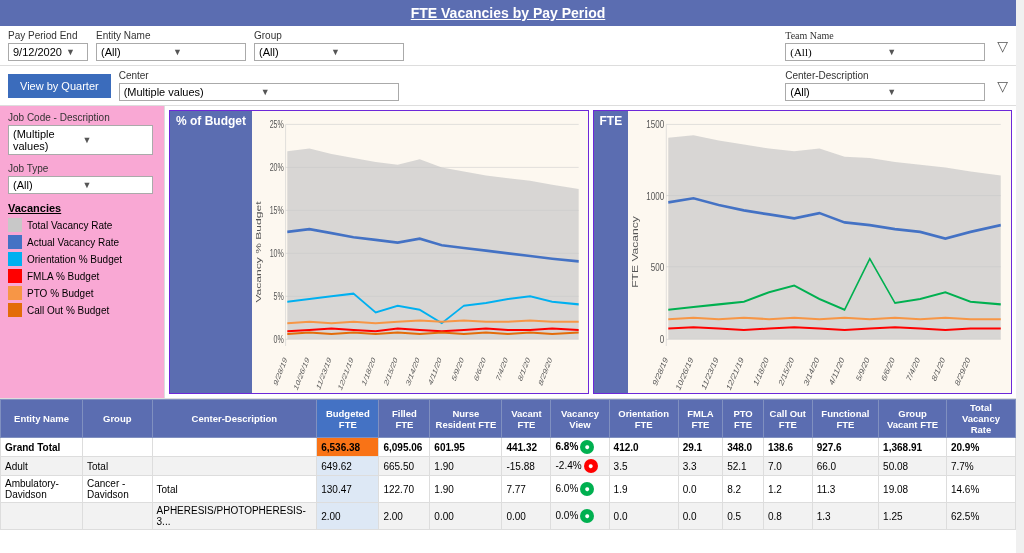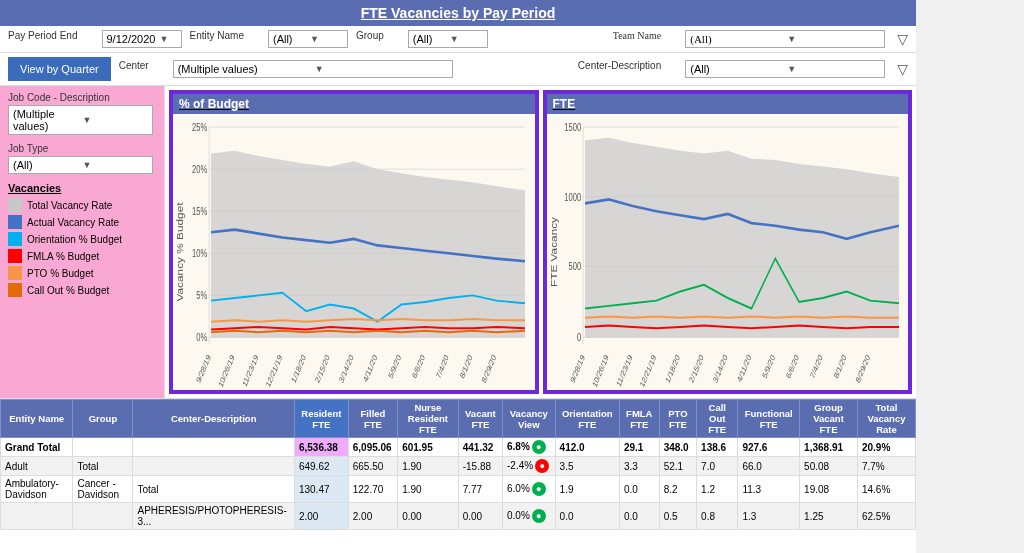--- a/index.html
+++ b/index.html
@@ -1,25 +1,25 @@
 <!DOCTYPE html>
 <html><head>
   <meta charset="utf-8">
   <style>
     * { box-sizing: border-box; margin: 0; padding: 0; }
     body { font-family: Arial, sans-serif; font-size: 11px; background: #f0f0f0; width: 1024px; height: 553px; overflow: hidden; }
 
-    .page-wrapper { width: 916px; height: 553px; background: #fff; display: flex; flex-direction: column; }
+    .page-wrapper { width: 1016px; height: 553px; background: #fff; display: flex; flex-direction: column; }
 
     
     .header { background: #5b6db1; color: white; text-align: center; font-size: 14px; font-weight: bold; padding: 5px; text-decoration: underline; }
 
     
     .filters-row1 { display: flex; align-items: center; padding: 4px 8px; gap: 8px; background: #fff; border-bottom: 1px solid #ddd; }
-    .filter-group { display: flex; flex-direction: row; gap: 24px; }
+    .filter-group { display: flex; flex-direction: column; }
     .filter-label { font-size: 10px; color: #333; margin-bottom: 2px; }
     .filter-select { display: flex; align-items: center; border: 1px solid #aaa; background: #fff; padding: 2px 4px; font-size: 11px; min-width: 80px; cursor: pointer; }
     .filter-select span { flex: 1; }
     .dropdown-arrow { font-size: 9px; color: #555; margin-left: 4px; }
 
     
     .filters-row2 { display: flex; align-items: center; padding: 4px 8px; gap: 8px; background: #fff; border-bottom: 1px solid #ddd; }
     .view-btn { background: #3b6cbc; color: white; border: none; padding: 6px 12px; font-size: 11px; cursor: pointer; border-radius: 0; }
 
     
@@ -36,21 +36,21 @@
     .legend-swatch { width: 14px; height: 14px; flex-shrink: 0; }
     .swatch-gray { background: #c8c8c8; }
     .swatch-blue { background: #4472c4; }
     .swatch-teal { background: #00b0f0; }
     .swatch-red { background: #ff0000; }
     .swatch-orange { background: #f79646; }
     .swatch-darkorange { background: #e36c09; }
 
     
     .charts-area { flex: 1; display: flex; gap: 4px; padding: 4px; background: #fff; }
-    .chart-container { flex: 1; border: 4px solid #6d28d9; display: flex; flex-direction: column; text-decoration: underline; }
+    .chart-container { flex: 1; border: 1px solid #6d28d9; display: flex; flex-direction: row; }
     .chart-title { background: #5b6db1; color: white; font-size: 12px; font-weight: bold; padding: 3px 6px; }
     .chart-body { flex: 1; background: #fdf8f0; position: relative; overflow: hidden; }
 
     
     .chart-svg { width: 100%; height: 100%; }
 
     
     .bottom-table { height: 155px; overflow: hidden; border-top: 1px solid #ddd; }
     table { width: 100%; border-collapse: collapse; font-size: 10px; }
     thead tr { background: #5b6db1; color: white; }
@@ -266,40 +266,40 @@
     </div>
   </div>
 
   <div class="bottom-table">
     <table>
       <thead>
         <tr>
           <th>Entity Name</th>
           <th>Group</th>
           <th>Center-Description</th>
-          <th style="background:#4472c4;">Resident FTE</th>
+          <th style="background:#4472c4;">Budgeted FTE</th>
           <th>Filled FTE</th>
           <th>Nurse Resident FTE</th>
           <th>Vacant FTE</th>
           <th>Vacancy View</th>
           <th>Orientation FTE</th>
           <th>FMLA FTE</th>
           <th>PTO FTE</th>
           <th>Call Out FTE</th>
           <th>Functional FTE</th>
           <th>Group Vacant FTE</th>
           <th>Total Vacancy Rate</th>
         </tr>
       </thead>
       <tbody id="table-body">
           <tr class="grand-total-row">
     <td>Grand Total</td>
     <td></td>
     <td></td>
-    <td style="background:#f0abfc;margin-left:8px;">6,536.38</td>
+    <td style="background:#f97316;margin-left:8px;">6,536.38</td>
     <td>6,095.06</td>
     <td>601.95</td>
     <td>441.32</td>
     <td>6.8%<span class="badge-green">●</span></td>
     <td>412.0</td>
     <td>29.1</td>
     <td>348.0</td>
     <td>138.6</td>
     <td>927.6</td>
     <td>1,368.91</td>

